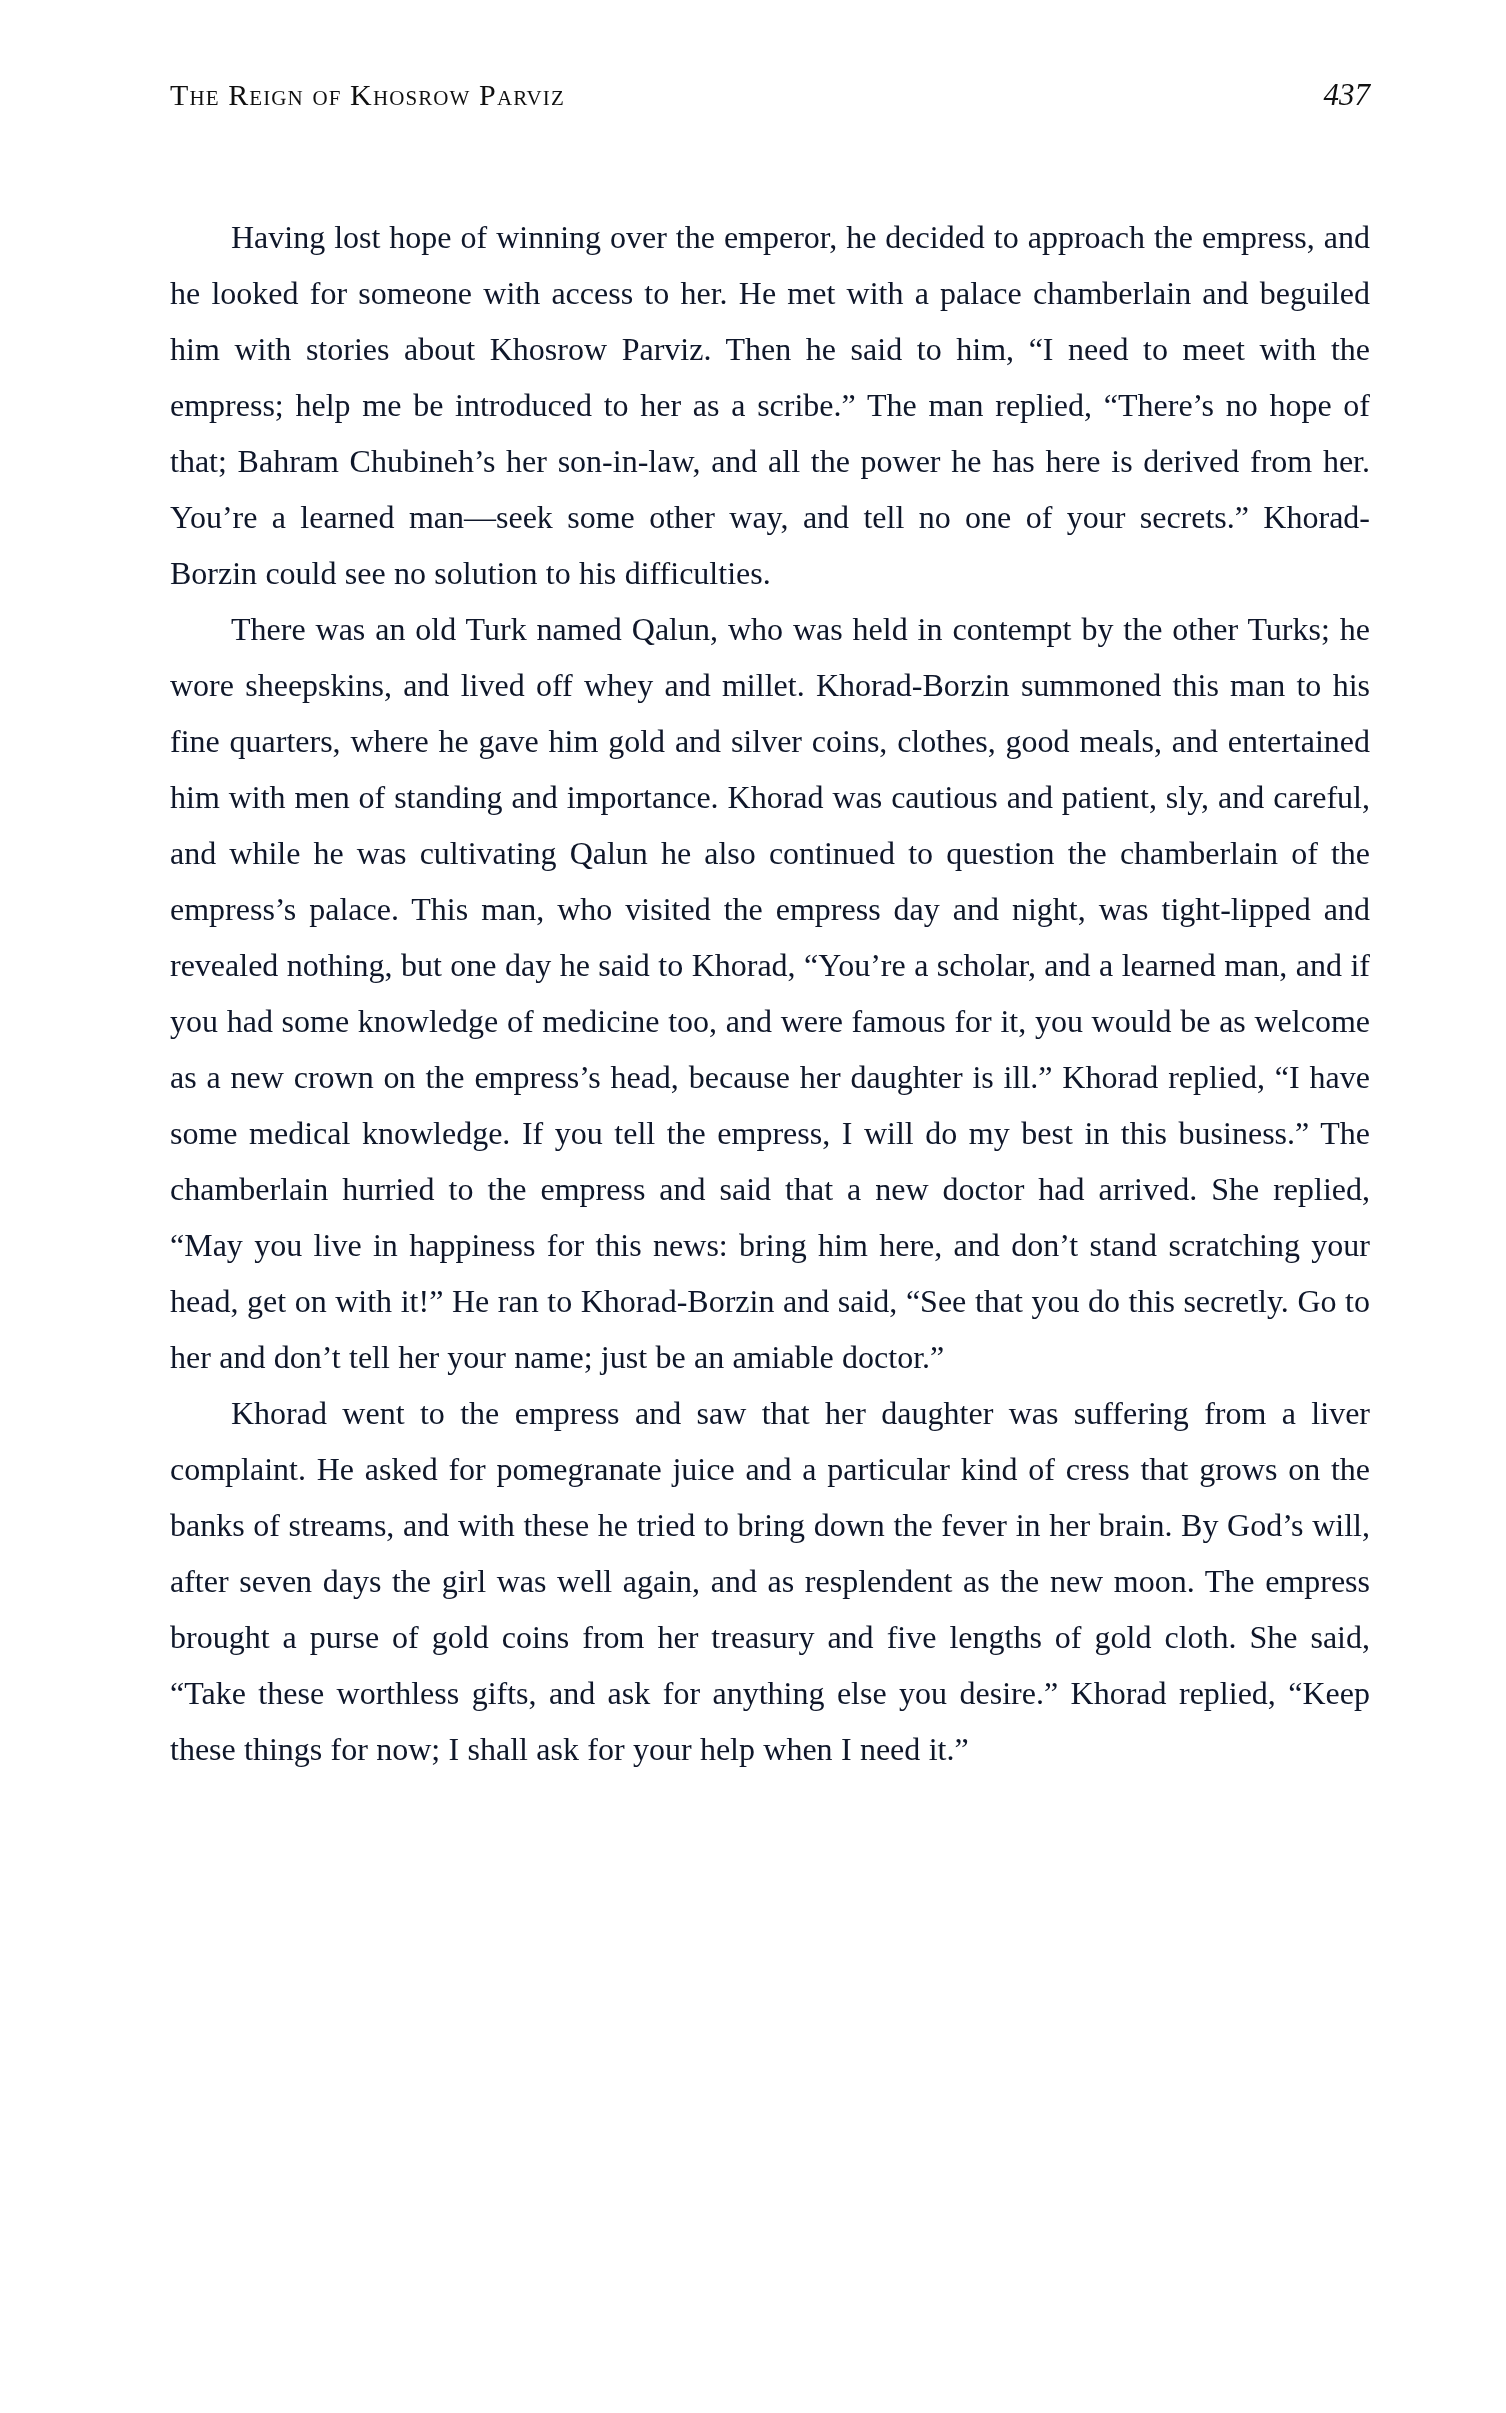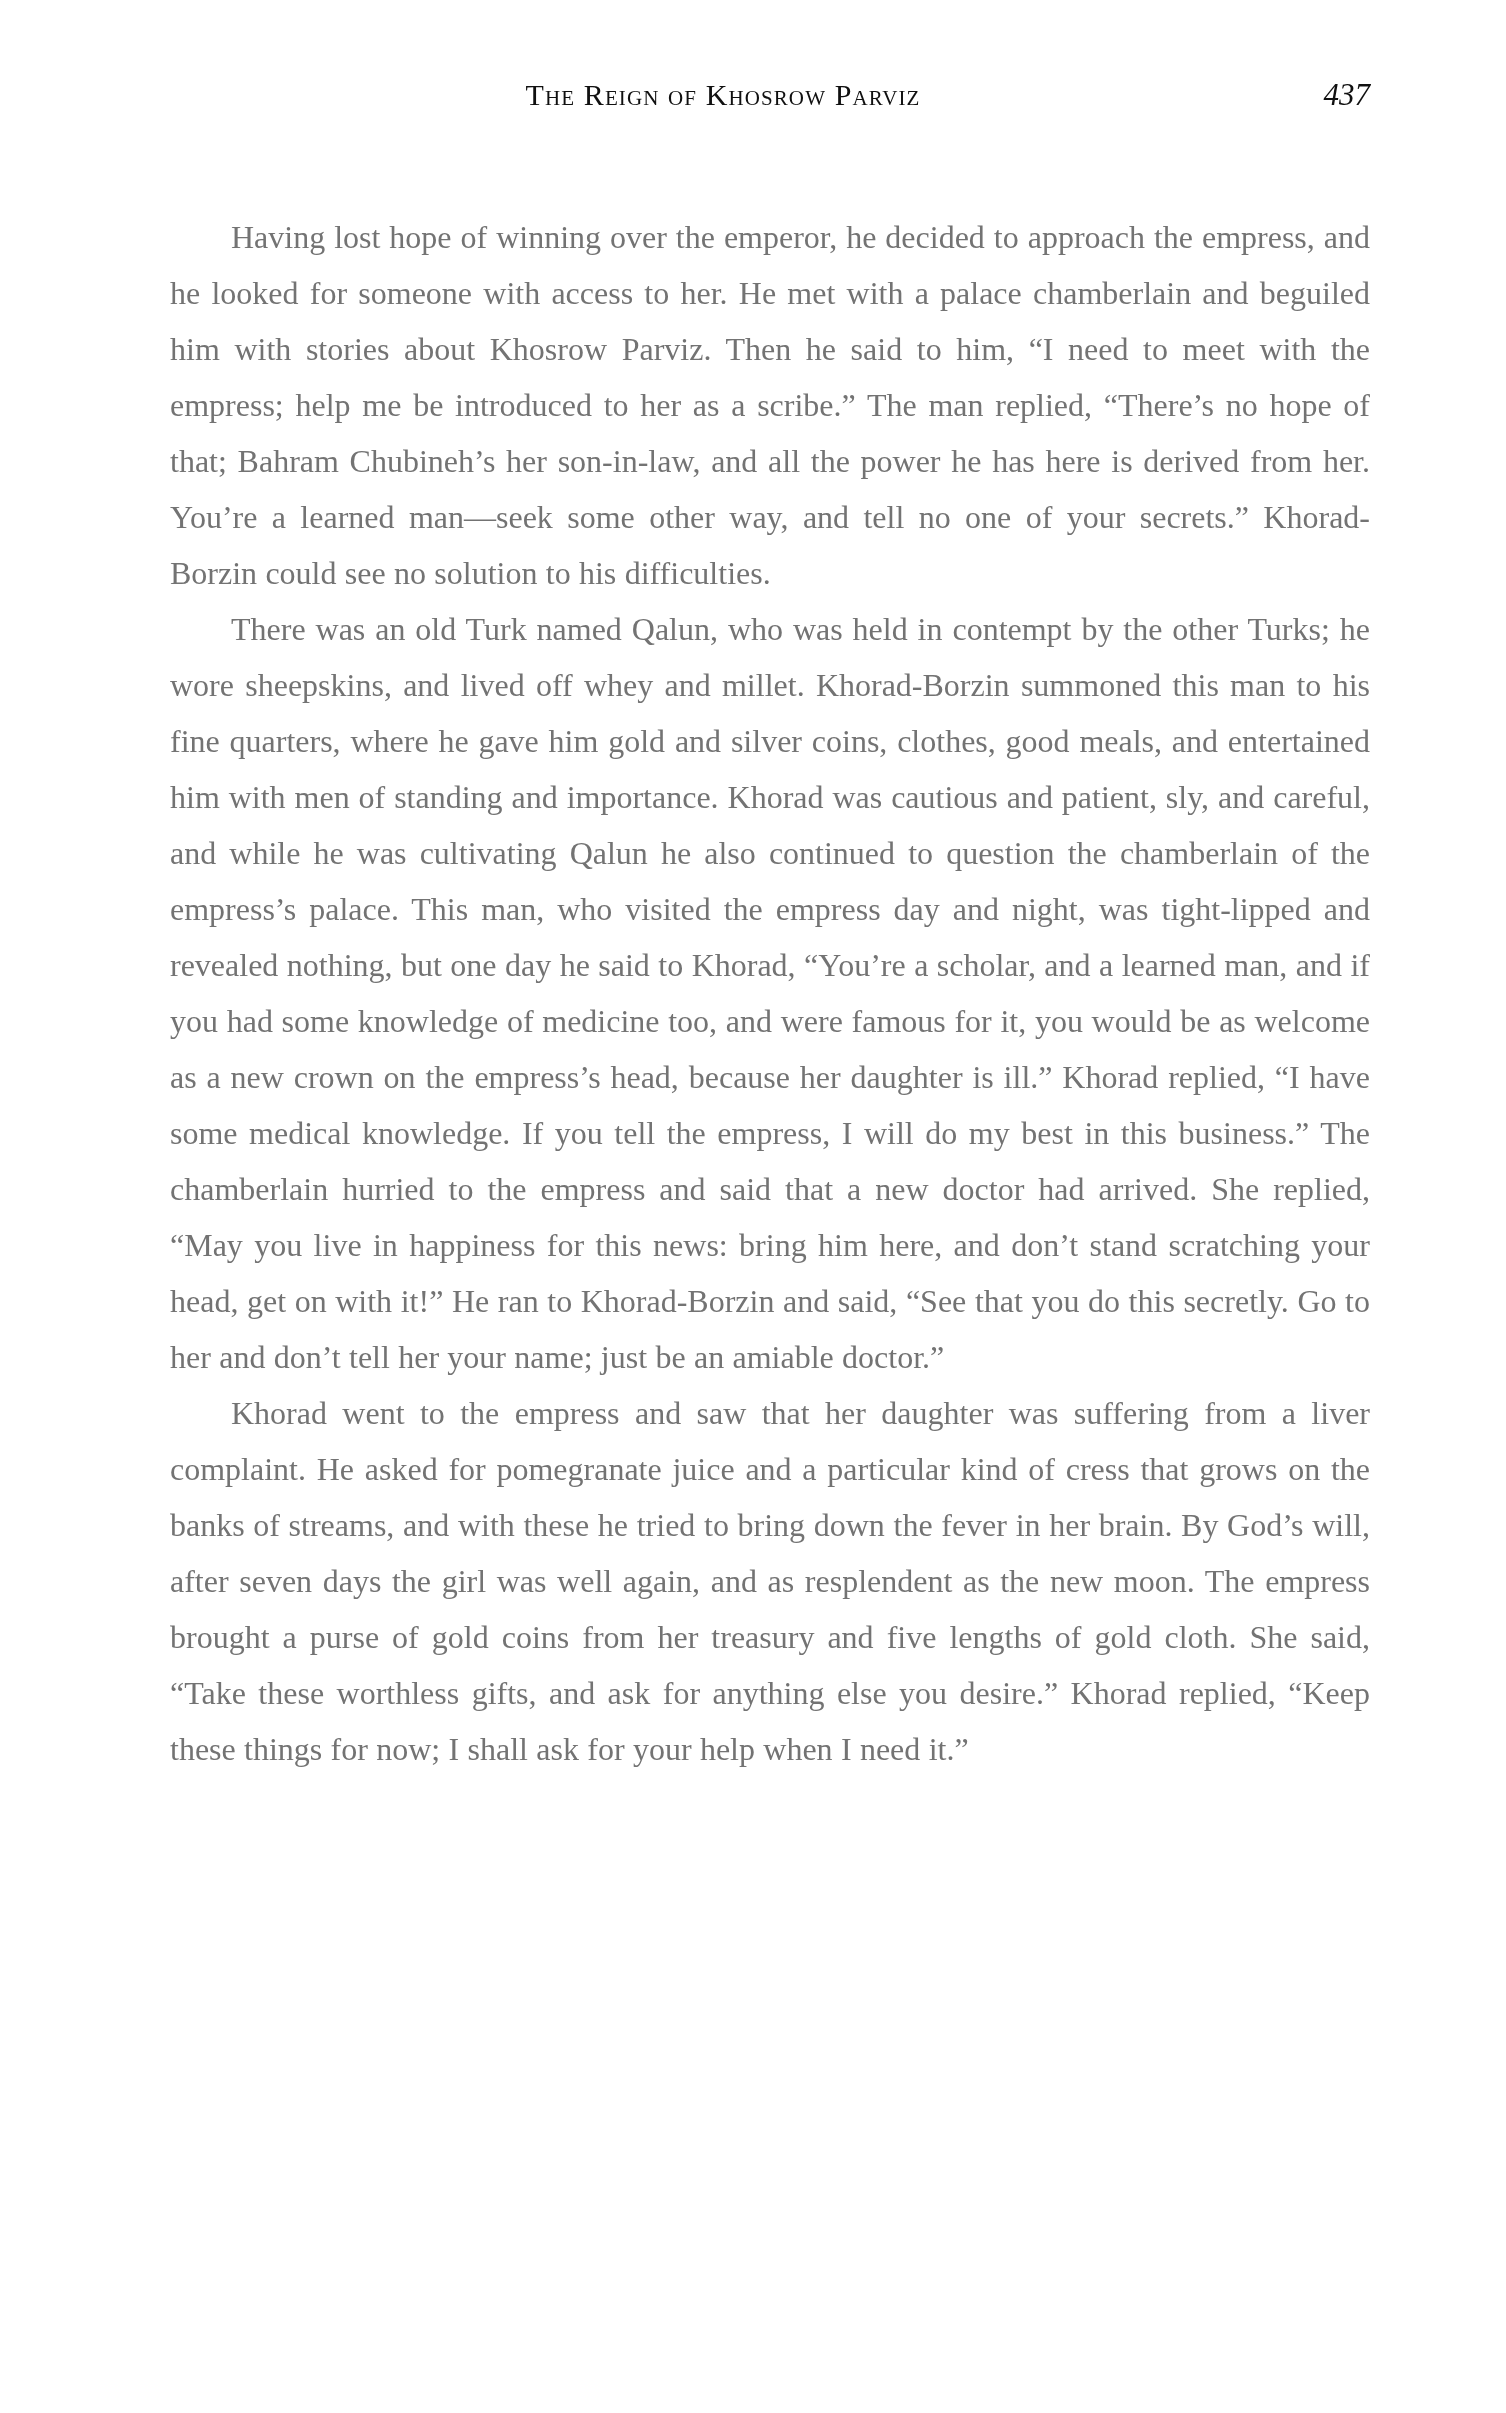--- a/index.html
+++ b/index.html
@@ -24,21 +24,20 @@
     top: 75px;
     left: 170px;
     width: 1200px;
     height: 47px;
   }
   .running-head-title {
     position: absolute;
     left: 0;
     right: 0;
     top: 0;
-    text-align: center;
     padding-right: 94px;
     font-size: 30px;
     font-variant: small-caps;
     letter-spacing: 1.1px;
     line-height: 39px;
     white-space: nowrap;
     color: #101010;
   }
   .running-head-folio {
     position: absolute;
@@ -60,21 +59,21 @@
   p.para {
     margin: 0;
     padding: 0;
     text-indent: 61px;
     text-align: justify;
     font-size: 32px;
     line-height: 56px;
     hyphens: none;
     -webkit-hyphens: none;
     word-spacing: 0.01em;
-    color: #737373;
+    color: #0f172a;
   }
   p.para:last-child {
     text-align-last: left;
   }
   
 </style>
 </head>
 <body>
 
 <div class="page">

